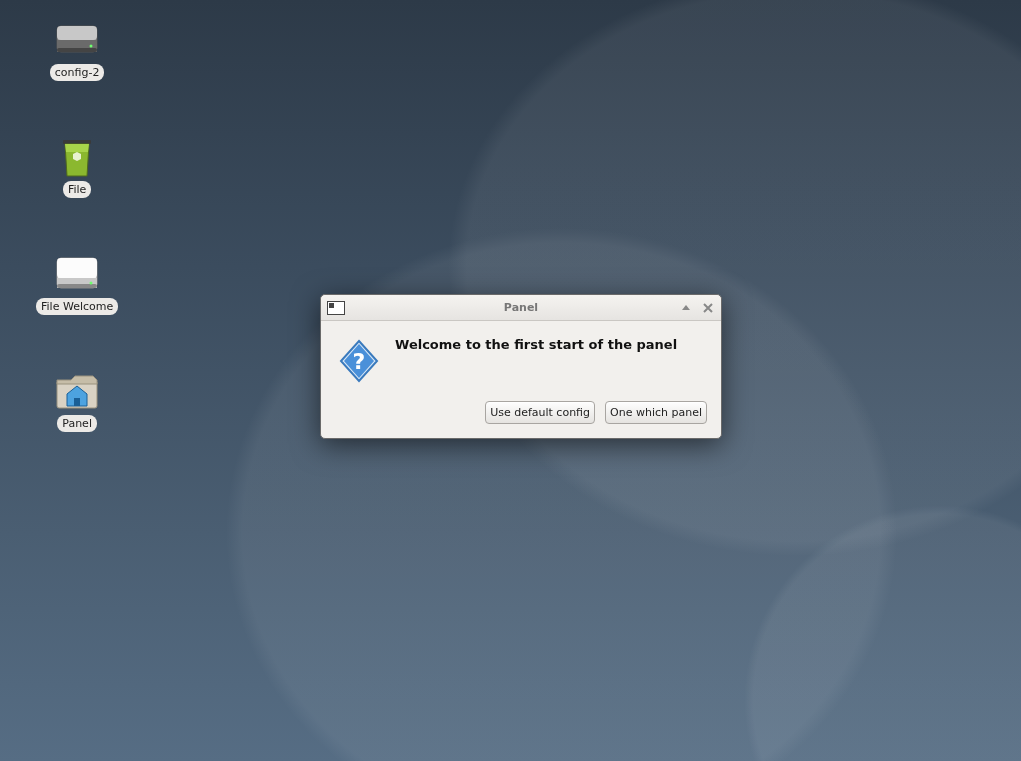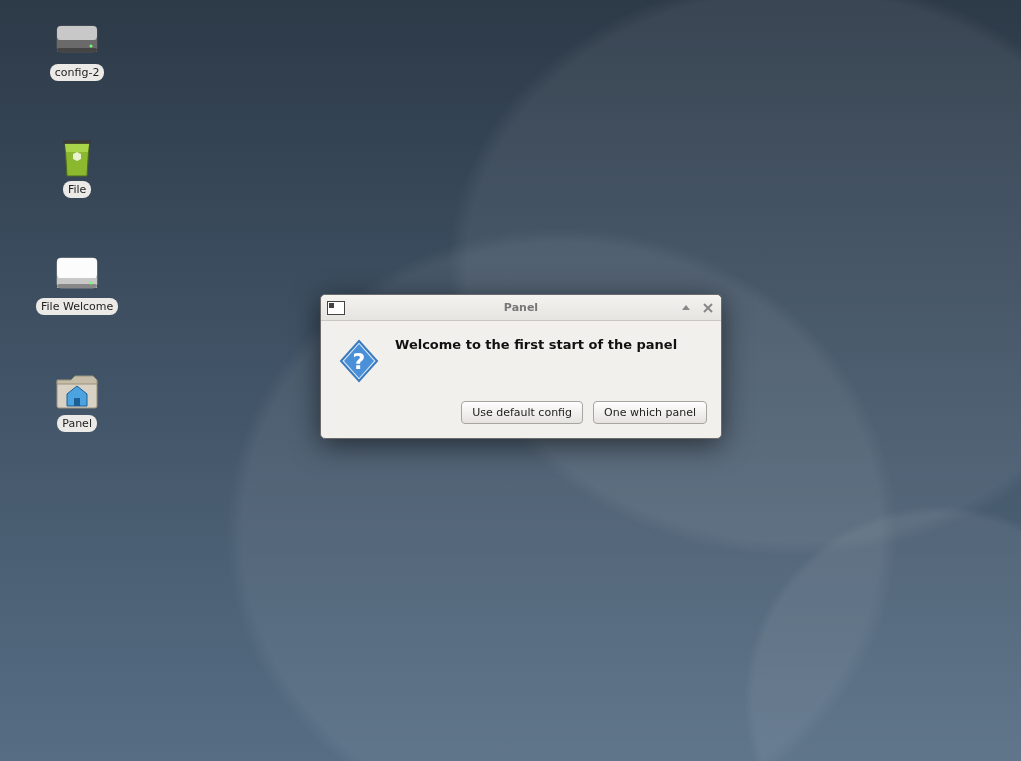--- a/index.html
+++ b/index.html
@@ -171,21 +171,21 @@
       display: flex;
       justify-content: flex-end;
       gap: 10px;
       padding: 10px 14px 14px 14px;
     }
 
     .btn {
       background: linear-gradient(180deg, #fefefe 0%, #e5e3e0 100%);
       border: 1px solid #a8a5a1;
       border-radius: 4px;
-      padding: 4px 10px;
+      padding: 4px 4px;
       font-size: 11px;
       color: #222;
       cursor: pointer;
       box-shadow: inset 0 1px 0 #fff;
     }
   </style>
 </head>
 <body>
 
 <div class="wallpaper"></div>

